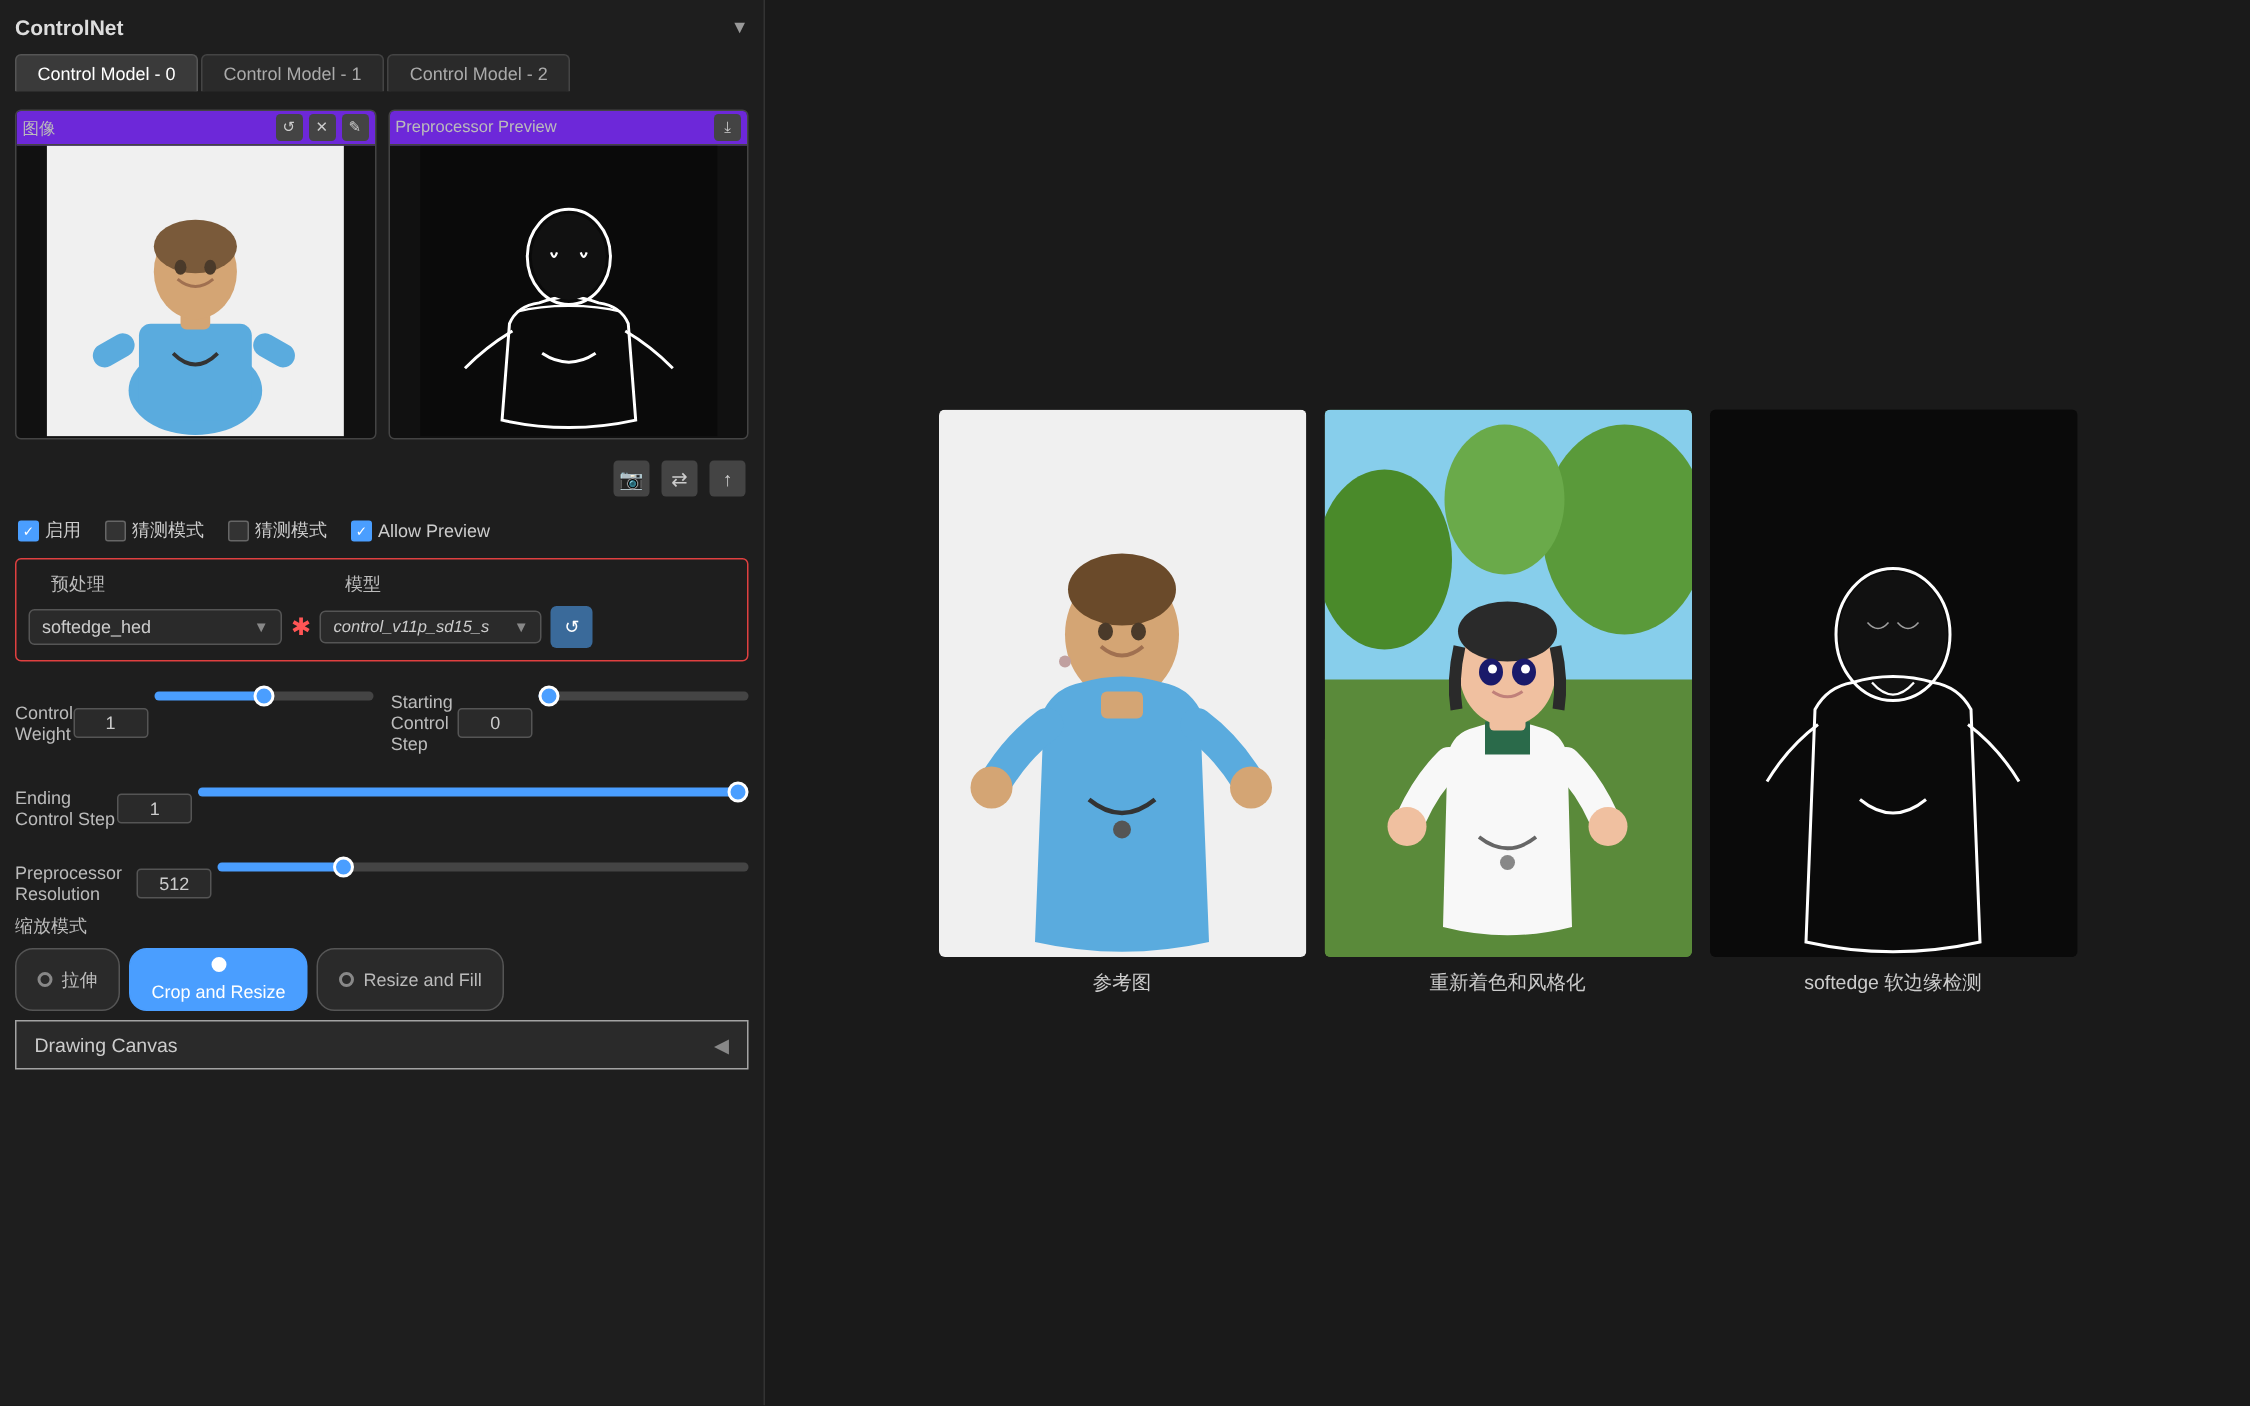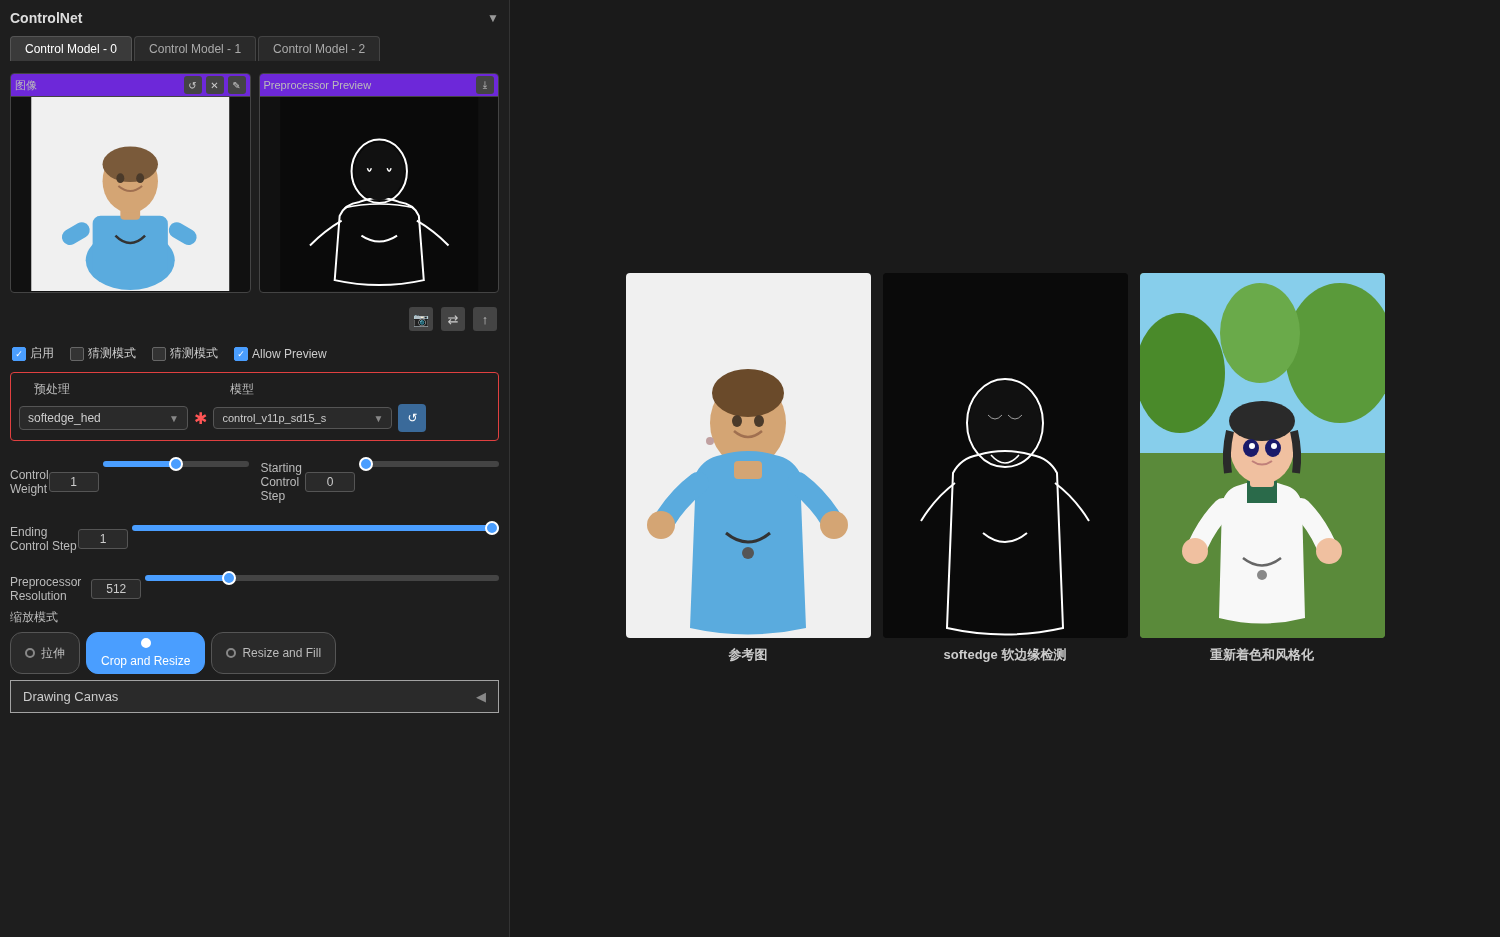--- a/index.html
+++ b/index.html
@@ -198,21 +198,22 @@
       font-size: 12px;
       cursor: pointer;
       display: flex;
       align-items: center;
       justify-content: space-between;
     }
     .dropdown-preproc {
       width: 169px;
     }
     .dropdown-model {
-      width: 179px;
+      width: 148px;
+      font-style: italic;
     }
     .dropdown-arrow {
       color: #888;
       font-size: 10px;
       margin-left: 4px;
     }
     .fire-icon {
       color: #ff4444;
       font-size: 14px;
     }
@@ -355,21 +356,20 @@
     }
 
     
     .right-panel {
       flex: 1;
       padding: 20px;
       display: flex;
       flex-direction: column;
       align-items: center;
       justify-content: center;
-      font-weight: bold;
     }
 
     .output-images {
       display: flex;
       gap: 12px;
       align-items: flex-start;
     }
 
     .output-image-col {
       display: flex;
@@ -623,45 +623,20 @@
 
           <circle cx="84" cy="168" r="4" fill="#c0a0a0"></circle>
         </svg>
       </div>
       <span class="output-image-label">参考图</span>
     </div>
 
     <div class="output-image-col">
       <div class="output-image-box" style="width:245px;height:365px;">
         <svg width="245" height="365" viewBox="0 0 245 365">
-          <rect width="245" height="365" fill="#0a0a0a"></rect>
-
-          <ellipse cx="122" cy="150" rx="38" ry="44" fill="none" stroke="white" stroke-width="2"></ellipse>
-
-          <ellipse cx="122" cy="150" rx="36" ry="42" fill="#111"></ellipse>
-
-          <path d="M70,200 Q78,185 95,182 Q108,178 122,178 Q136,178 149,182 Q166,185 174,200 L180,355 Q122,368 64,355 Z" fill="none" stroke="white" stroke-width="2"></path>
-
-          <path d="M72,210 Q52,225 38,248" stroke="white" stroke-width="2" fill="none"></path>
-          <path d="M172,210 Q192,225 206,248" stroke="white" stroke-width="2" fill="none"></path>
-
-          <path d="M100,260 Q122,278 144,260" stroke="white" stroke-width="2" fill="none"></path>
-
-          <path d="M108,182 Q122,198 136,182" stroke="white" stroke-width="1.5" fill="none"></path>
-
-          <path d="M105,142 Q112,150 119,142" stroke="white" stroke-width="1" fill="none" opacity="0.6"></path>
-          <path d="M125,142 Q132,150 139,142" stroke="white" stroke-width="1" fill="none" opacity="0.6"></path>
-        </svg>
-      </div>
-      <span class="output-image-label">softedge 软边缘检测</span>
-    </div>
-
-    <div class="output-image-col">
-      <div class="output-image-box" style="width:245px;height:365px;">
-        <svg width="245" height="365" viewBox="0 0 245 365">
 
           <rect width="245" height="365" fill="#5a8a3a"></rect>
 
           <rect width="245" height="180" fill="#87ceeb"></rect>
 
           <ellipse cx="40" cy="100" rx="45" ry="60" fill="#4a8a2a"></ellipse>
           <ellipse cx="200" cy="80" rx="55" ry="70" fill="#5a9a3a"></ellipse>
           <ellipse cx="120" cy="60" rx="40" ry="50" fill="#6aaa4a"></ellipse>
 
           <rect y="220" width="245" height="145" fill="#5a8a3a"></rect>
@@ -690,14 +665,39 @@
 
           <circle cx="55" cy="278" r="13" fill="#f0c0a0"></circle>
           <circle cx="189" cy="278" r="13" fill="#f0c0a0"></circle>
 
           <path d="M103,285 Q122,300 141,285" stroke="#666" stroke-width="2.5" fill="none"></path>
           <circle cx="122" cy="302" r="5" fill="#888"></circle>
         </svg>
       </div>
       <span class="output-image-label">重新着色和风格化</span>
     </div>
+
+    <div class="output-image-col">
+      <div class="output-image-box" style="width:245px;height:365px;">
+        <svg width="245" height="365" viewBox="0 0 245 365">
+          <rect width="245" height="365" fill="#0a0a0a"></rect>
+
+          <ellipse cx="122" cy="150" rx="38" ry="44" fill="none" stroke="white" stroke-width="2"></ellipse>
+
+          <ellipse cx="122" cy="150" rx="36" ry="42" fill="#111"></ellipse>
+
+          <path d="M70,200 Q78,185 95,182 Q108,178 122,178 Q136,178 149,182 Q166,185 174,200 L180,355 Q122,368 64,355 Z" fill="none" stroke="white" stroke-width="2"></path>
+
+          <path d="M72,210 Q52,225 38,248" stroke="white" stroke-width="2" fill="none"></path>
+          <path d="M172,210 Q192,225 206,248" stroke="white" stroke-width="2" fill="none"></path>
+
+          <path d="M100,260 Q122,278 144,260" stroke="white" stroke-width="2" fill="none"></path>
+
+          <path d="M108,182 Q122,198 136,182" stroke="white" stroke-width="1.5" fill="none"></path>
+
+          <path d="M105,142 Q112,150 119,142" stroke="white" stroke-width="1" fill="none" opacity="0.6"></path>
+          <path d="M125,142 Q132,150 139,142" stroke="white" stroke-width="1" fill="none" opacity="0.6"></path>
+        </svg>
+      </div>
+      <span class="output-image-label">softedge 软边缘检测</span>
+    </div>
   </div>
 </div>
 
 </body></html>

